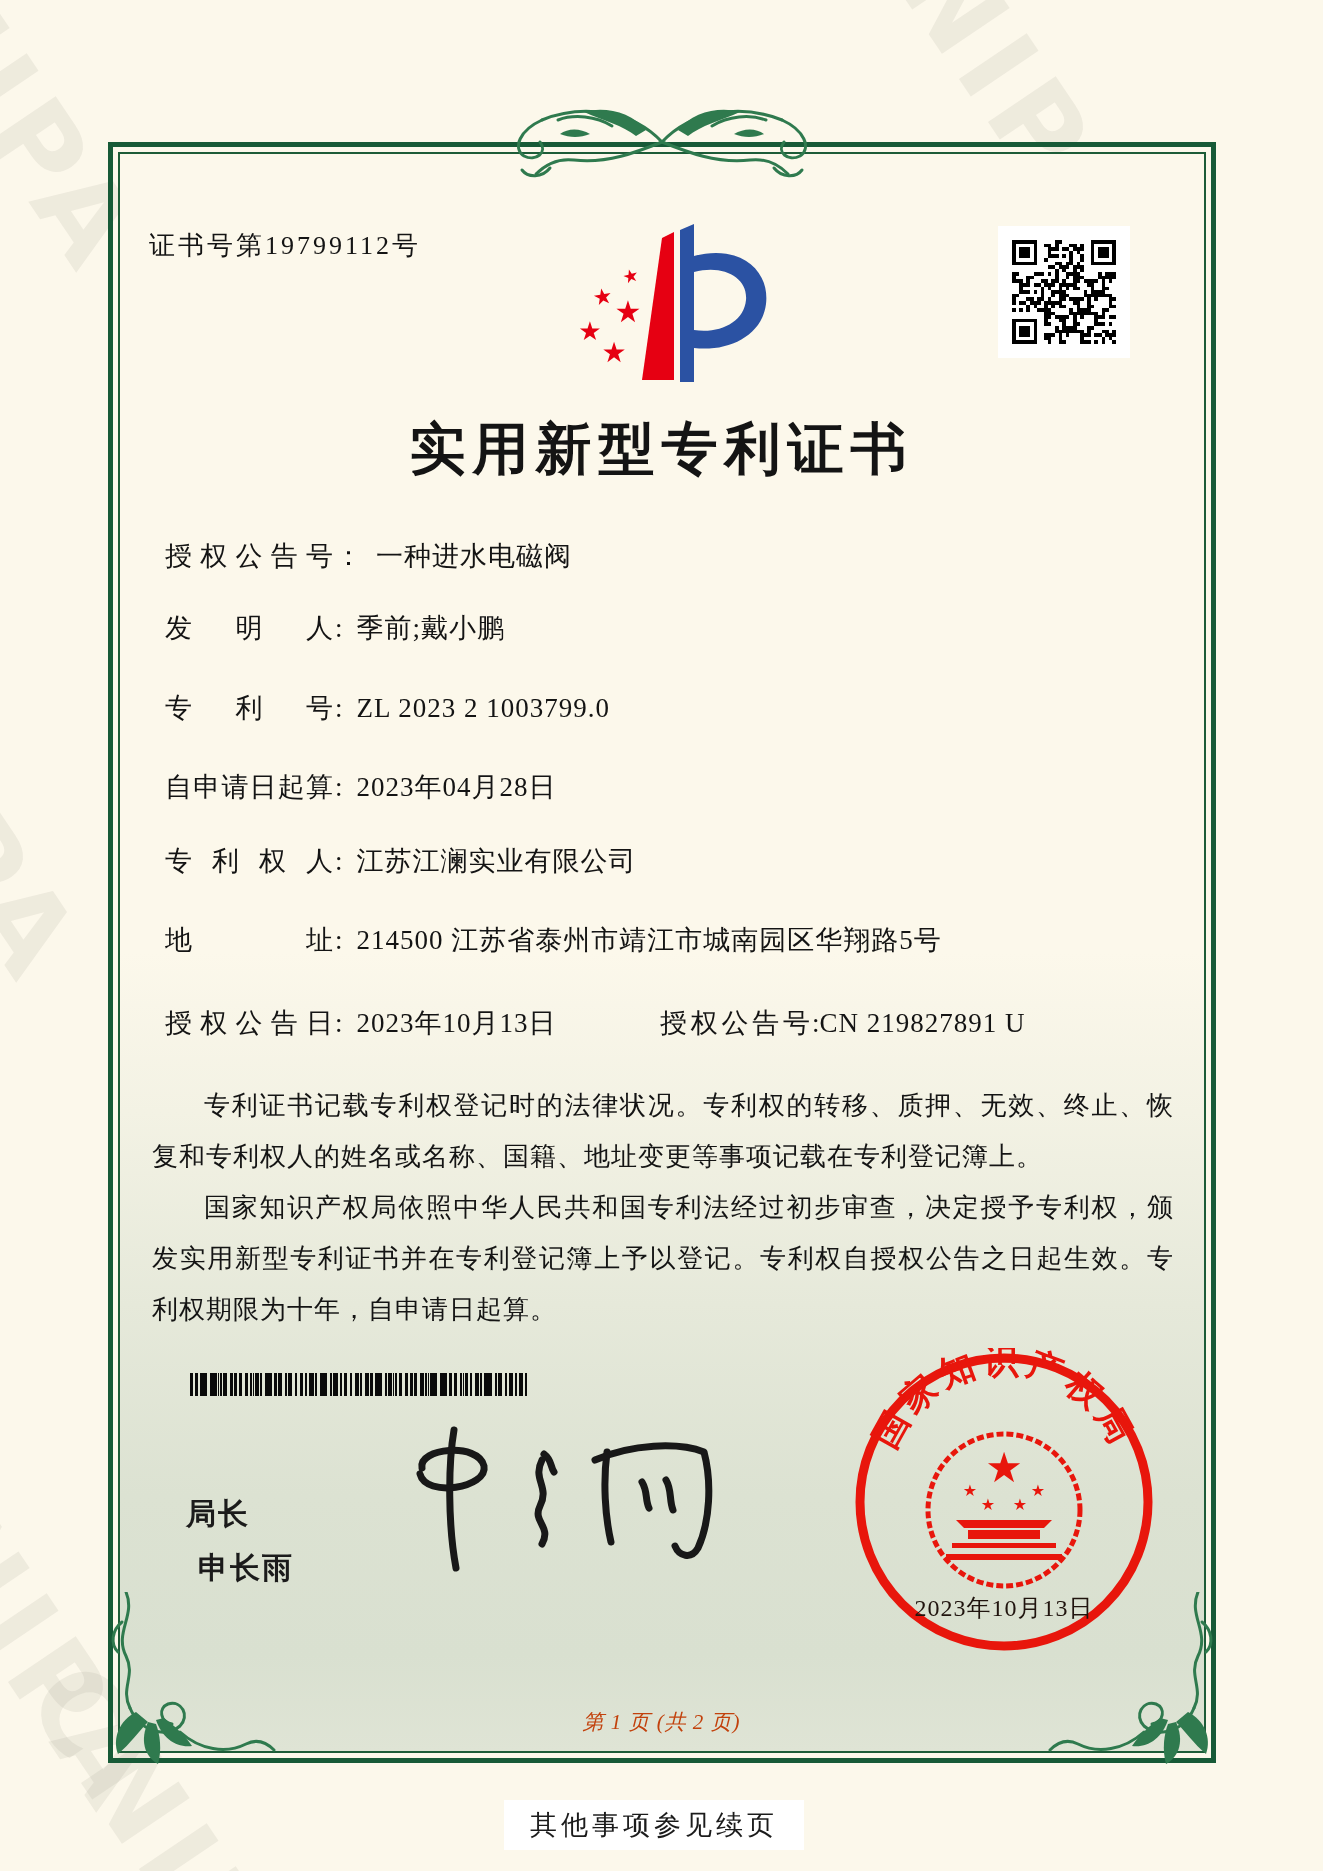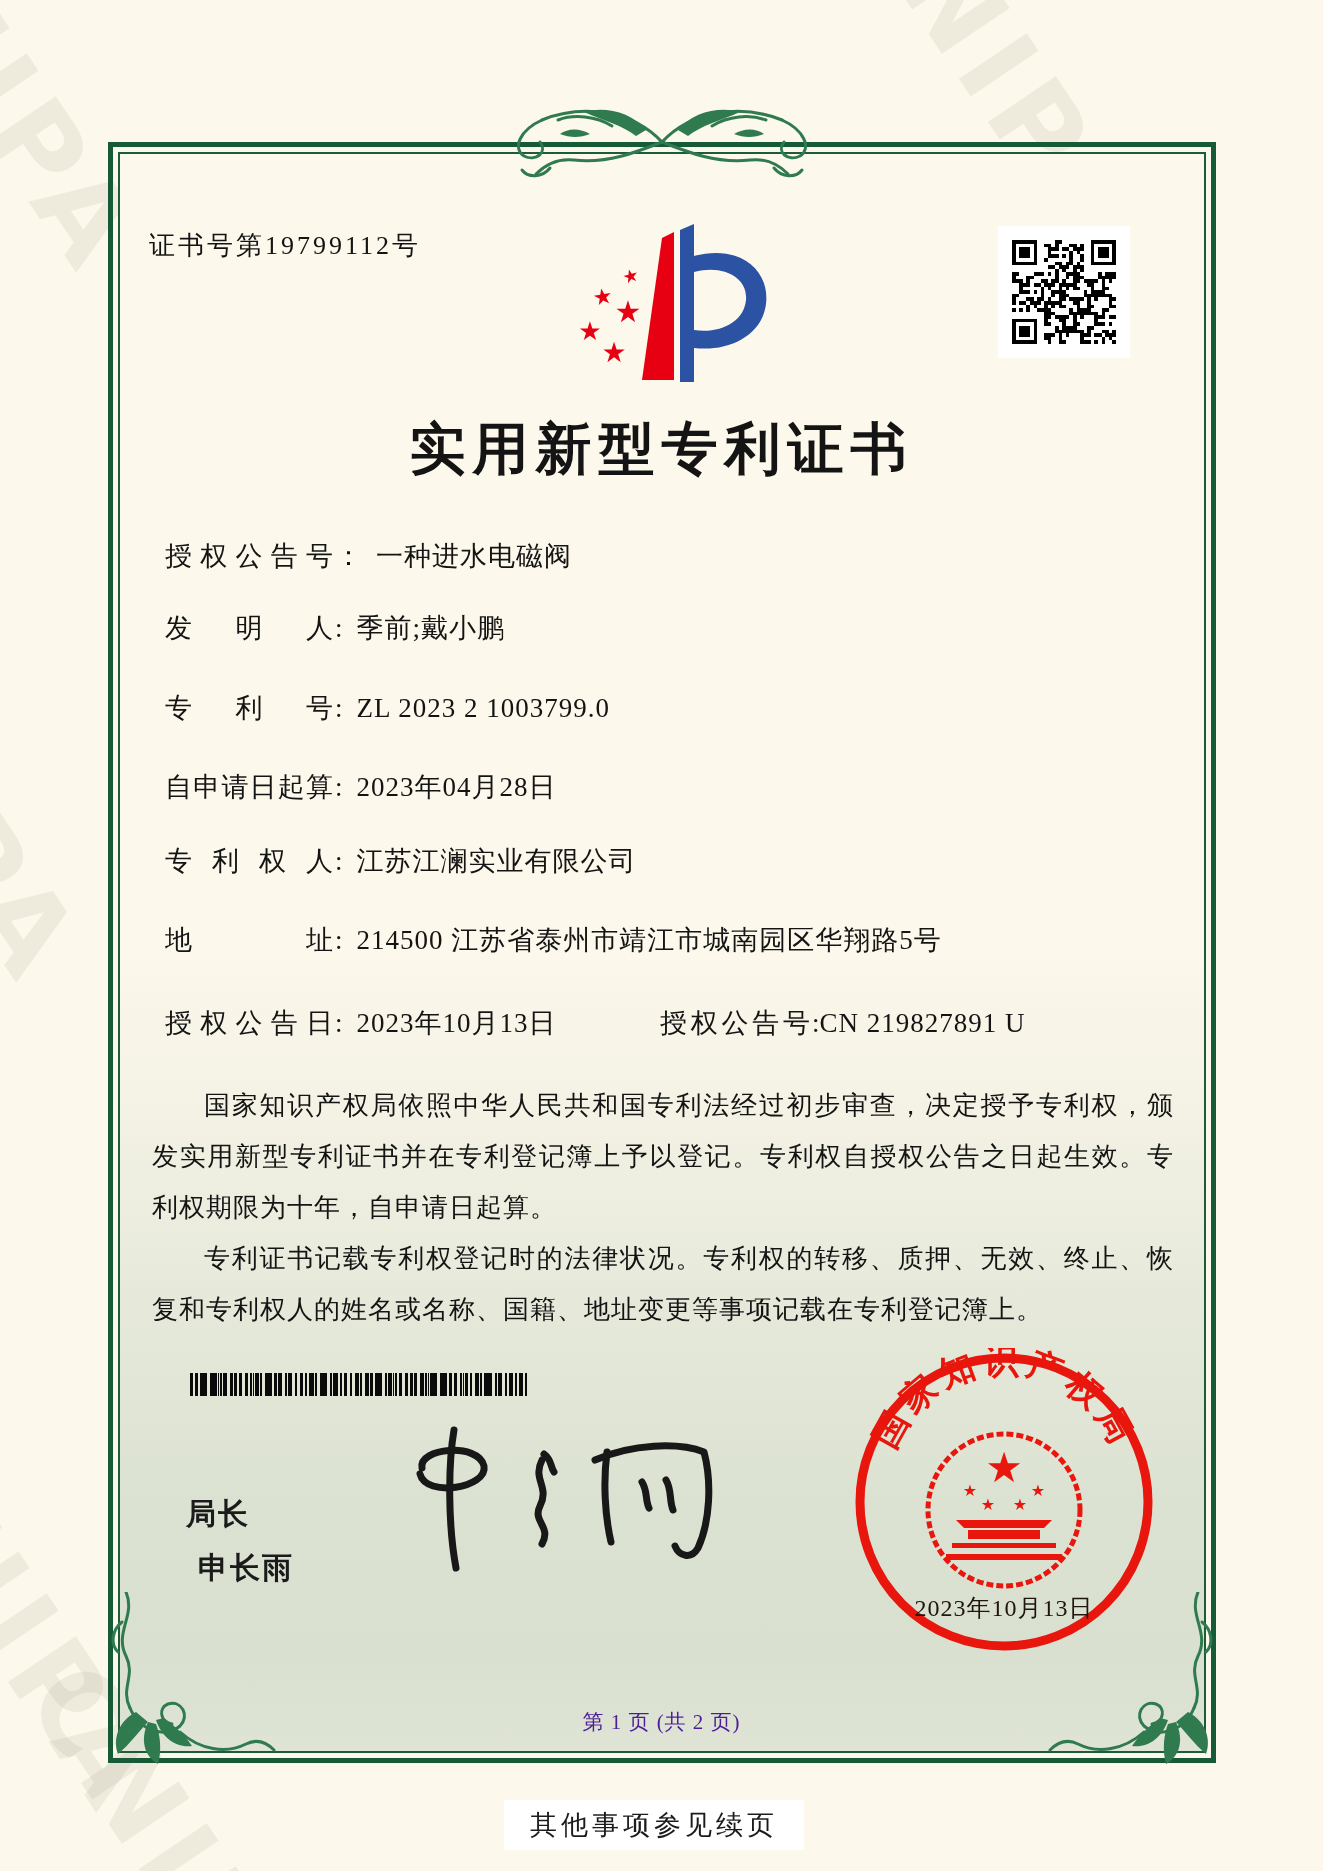--- a/index.html
+++ b/index.html
@@ -79,21 +79,21 @@
     position:absolute;left:186px;top:1548px;z-index:4;
     font-family:"Liberation Sans","DejaVu Sans",sans-serif;
     font-size:30px;font-weight:600;letter-spacing:2px;color:#1b1b1b;margin-left:12px;
   }
   .signature{position:absolute;left:392px;top:1420px;z-index:4;}
   
   .seal{position:absolute;left:850px;top:1348px;width:308px;height:308px;z-index:5;}
   
   .page-info{
     position:absolute;left:0;top:1708px;width:100%;text-align:center;z-index:4;
-    font-size:21px;letter-spacing:1px;color:#4c1d95;
+    font-size:21px;letter-spacing:1px;color:#c2410c;font-style:italic;
   }
   .continuation{
     position:absolute;left:504px;top:1776px;z-index:4;
     background:#ffffff;padding:7px 26px;
     font-size:27px;letter-spacing:4px;color:#1b1b1b;margin-top:24px;
   }
 </style>
 </head>
 <body>
 
@@ -481,22 +481,22 @@
   <span class="lbl">地址</span><span class="col">:</span><span class="val">214500 江苏省泰州市靖江市城南园区华翔路5号</span>
 </div>
 <div class="row" style="top:1005px">
   <span class="lbl">授权公告日</span><span class="col">:</span><span class="val">2023年10月13日</span>
 </div>
 <div class="row2" style="top:1005px">
   <span class="lbl">授权公告号</span><span class="col">:</span><span class="val">CN 219827891 U</span>
 </div>
 
 <div class="paras">
+  <p>专利证书记载专利权登记时的法律状况。专利权的转移、质押、无效、终止、恢复和专利权人的姓名或名称、国籍、地址变更等事项记载在专利登记簿上。</p>
   <p>国家知识产权局依照中华人民共和国专利法经过初步审查，决定授予专利权，颁发实用新型专利证书并在专利登记簿上予以登记。专利权自授权公告之日起生效。专利权期限为十年，自申请日起算。</p>
-  <p>专利证书记载专利权登记时的法律状况。专利权的转移、质押、无效、终止、恢复和专利权人的姓名或名称、国籍、地址变更等事项记载在专利登记簿上。</p>
 </div>
 
 <div class="barcode"></div>
 
 <div class="sig-title">局长</div>
 <div class="sig-name">申长雨</div>
 
 <svg class="signature" width="340" height="170" viewBox="0 0 340 170">
   <g stroke="#181818" stroke-width="7" fill="none" stroke-linecap="round" stroke-linejoin="round">
     <path d="M62 10 C 56 45 56 105 64 148"></path>

